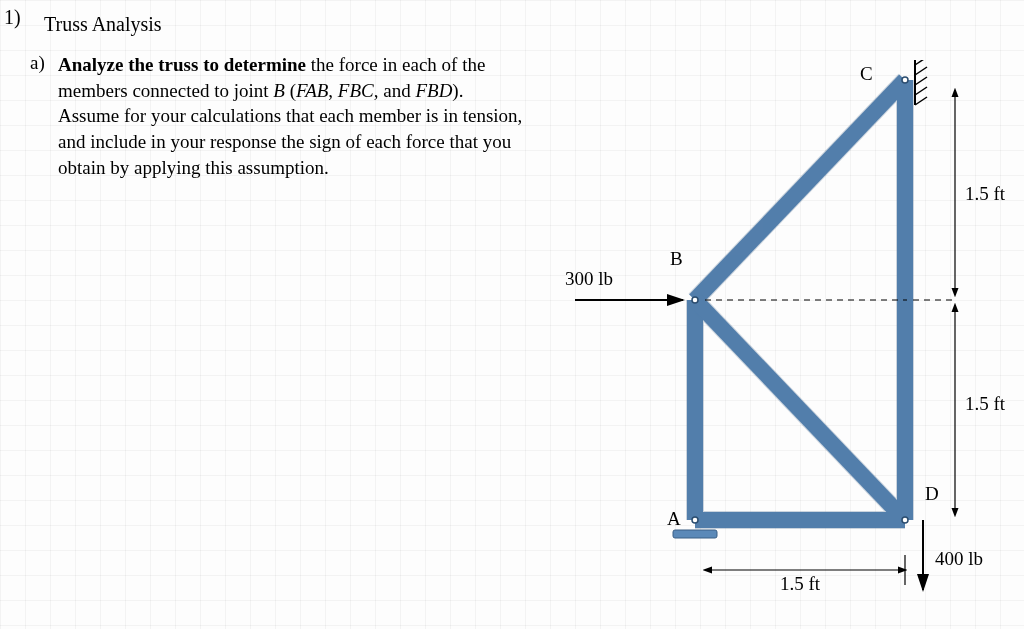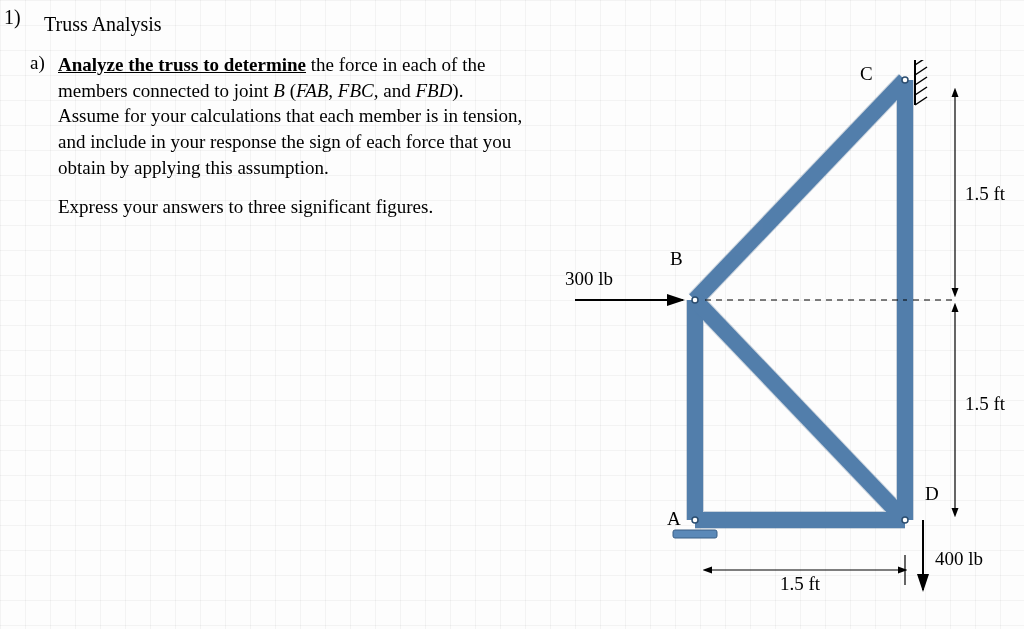--- a/index.html
+++ b/index.html
@@ -43,21 +43,21 @@
     }
     .sub-body {
       position: absolute;
       left: 58px;
       top: 52px;
       width: 470px;
       font-size: 19px;
       line-height: 1.35;
     }
     .sub-body p { margin-bottom: 14px; }
-    .bold { font-weight: bold; text-decoration: underline; }
+    .bold { font-weight: bold; }
     .italic { font-style: italic; }
     .diagram {
       position: absolute;
       left: 555px;
       top: 60px;
       width: 470px;
       height: 560px;
     }
     .diagram svg { width: 100%; height: 100%; }
     .dlabel {
@@ -74,21 +74,20 @@
 <div class="content">
   <div class="q-number">1)</div>
   <div class="q-title">Truss Analysis</div>
 
   <div class="sub-letter">a)</div>
 
   <div class="sub-body">
     <p>
       <span class="bold">Analyze the truss to determine</span><span> the force in each of the members connected to joint </span><span class="italic">B</span><span> (</span><span class="italic">FAB</span><span>, </span><span class="italic">FBC</span><span>, and </span><span class="italic">FBD</span><span>).</span><span>  Assume for your calculations that each member is in tension, and include in your response the sign of each force that you obtain by applying this assumption.</span>
     </p>
-    <p>Express your answers to three significant figures.</p>
   </div>
 
   <div class="diagram">
     <svg viewBox="0 0 470 560">
       <defs>
         <marker id="arrow" markerWidth="10" markerHeight="10" refX="8" refY="3" orient="auto">
           <path d="M0,0 L0,6 L9,3 z" fill="#000"></path>
         </marker>
         <marker id="arrowDim" markerWidth="8" markerHeight="8" refX="6" refY="3" orient="auto">
           <path d="M0,0 L0,6 L8,3 z" fill="#000"></path>

